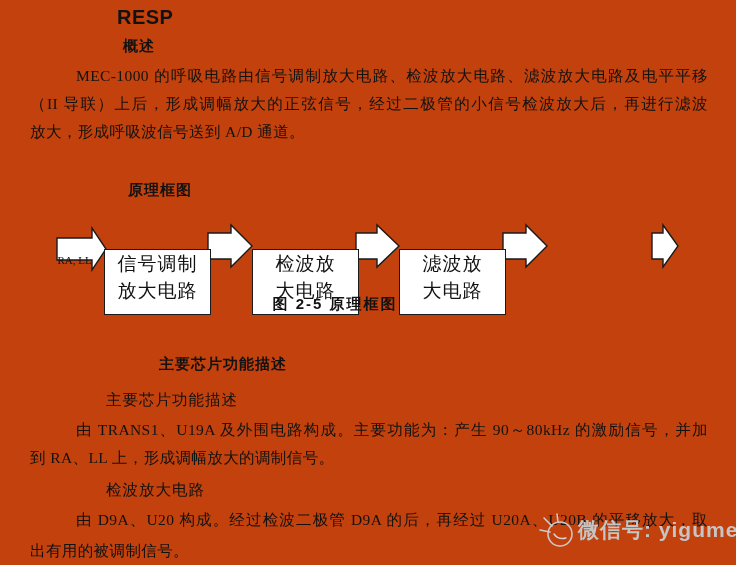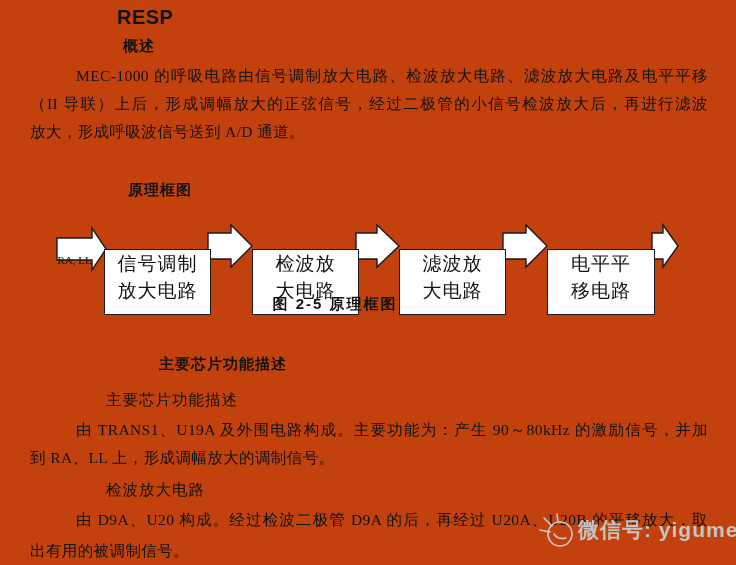--- a/index.html
+++ b/index.html
@@ -99,24 +99,20 @@
       <span>放大电路</span>
     </div>
     <div class="dbox dbox-2">
       <span>检波放</span>
       <span>大电路</span>
     </div>
     <div class="dbox dbox-3">
       <span>滤波放</span>
       <span>大电路</span>
     </div>
-    <div class="dbox dbox-4">
-      <span>电平平</span>
-      <span>移电路</span>
-    </div>
   </div>
 
   <div class="abs caption">图 2-5  原理框图</div>
 
   <div class="abs h-bold" style="left:128px; top:355px;margin-left:31px;">主要芯片功能描述</div>
 
   <div class="abs h-sub" style="left:106px; top:390px;">主要芯片功能描述</div>
 
   <div class="abs para" style="top:416px;">
     <div class="line indent">由 TRANS1、U19A 及外围电路构成。主要功能为：产生 90～80kHz 的激励信号，并加</div>

